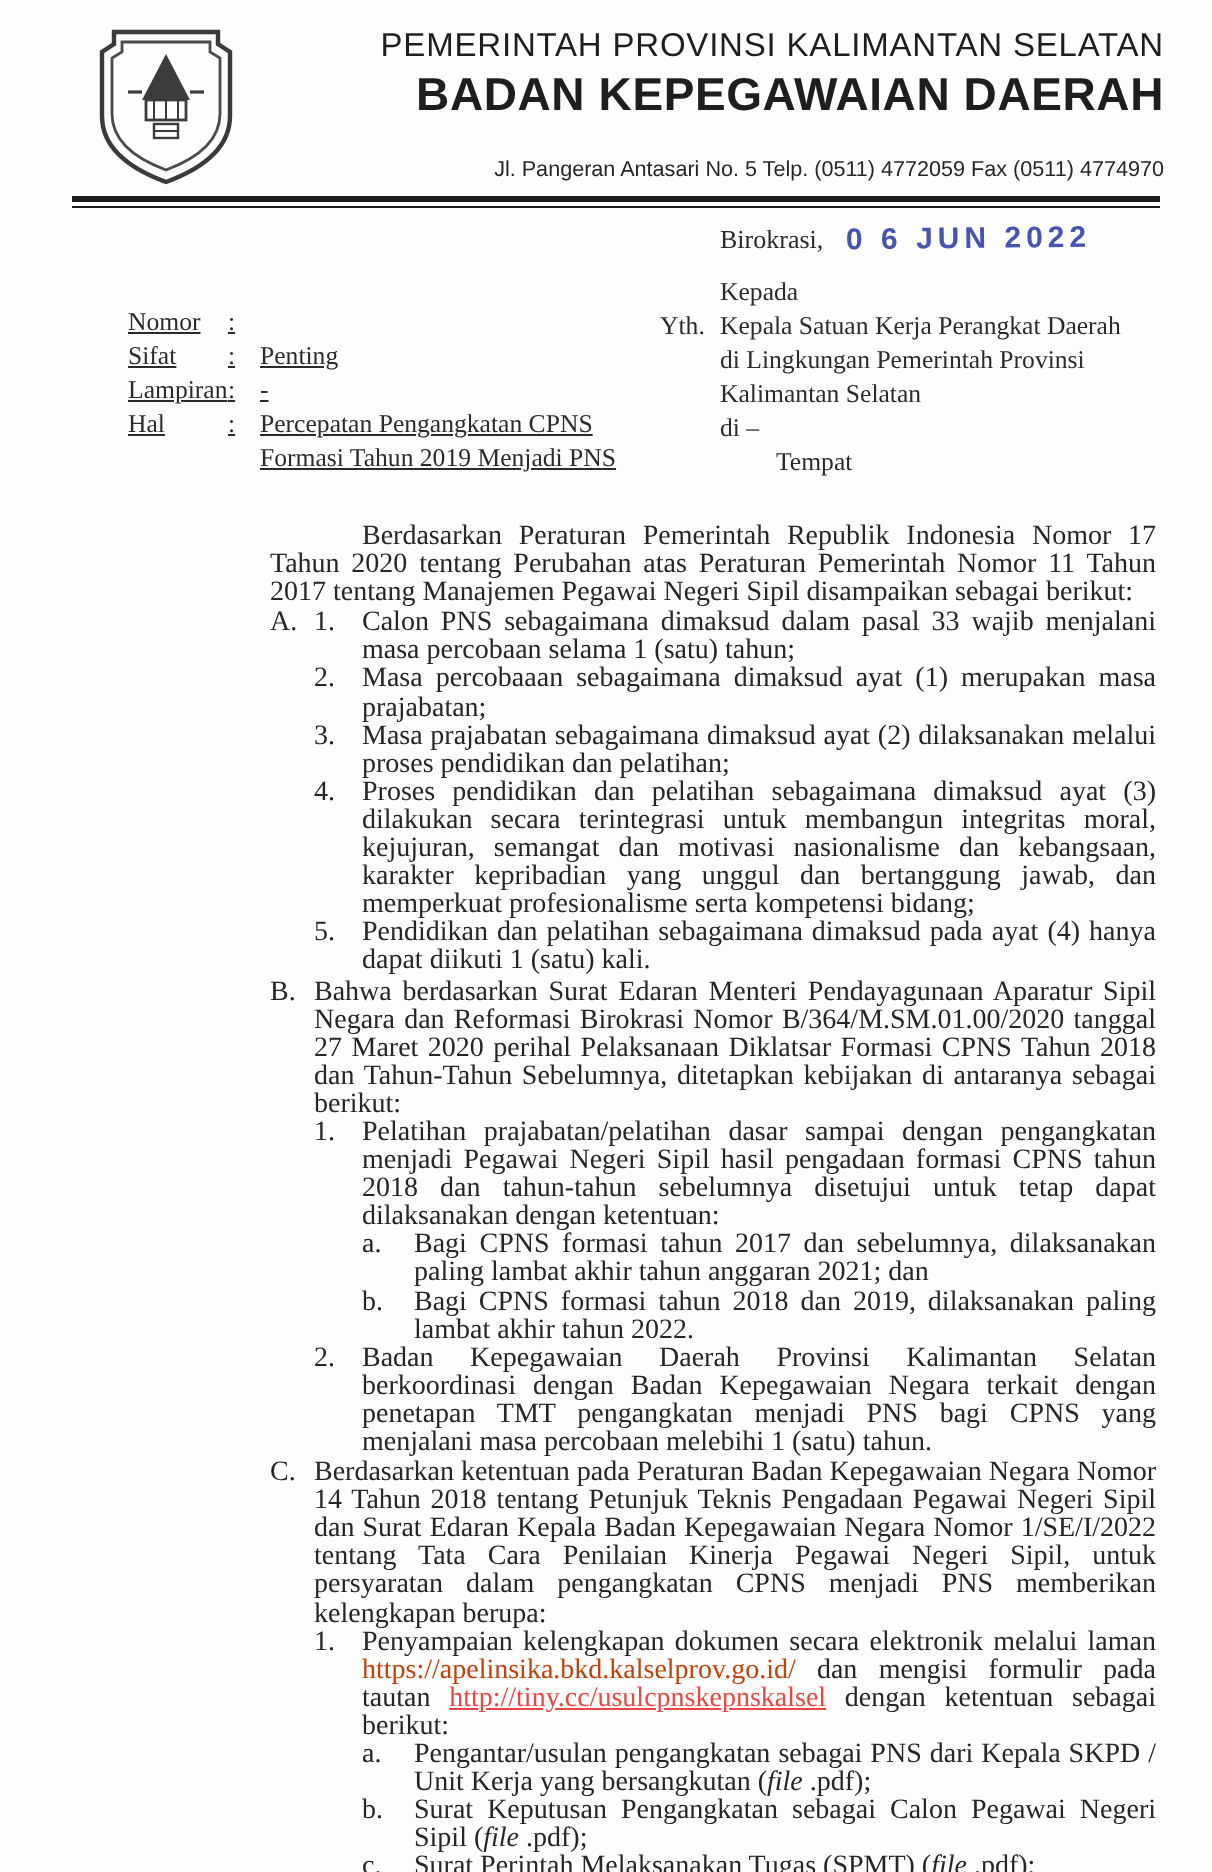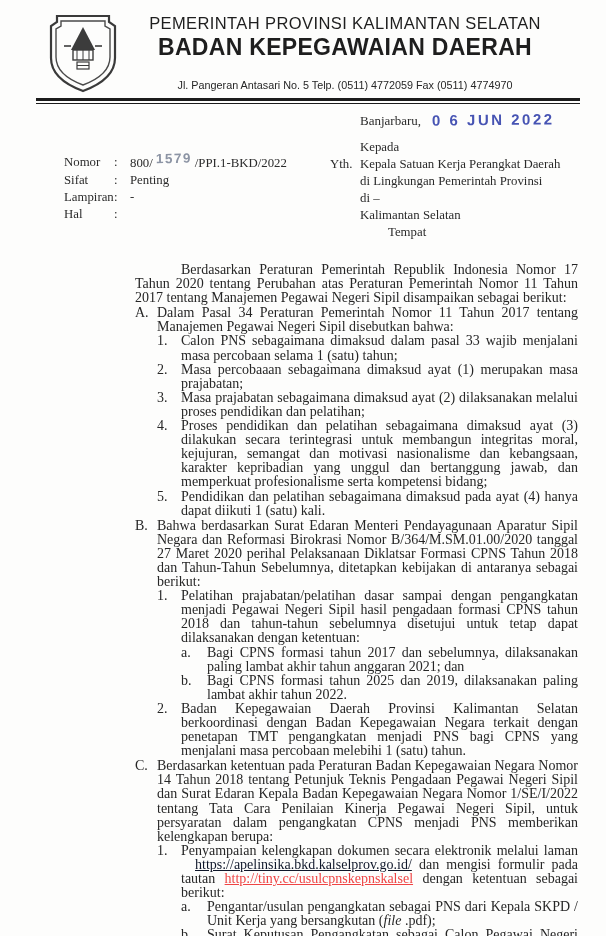--- a/index.html
+++ b/index.html
@@ -4,38 +4,38 @@
 <style>
   html,body{margin:0;padding:0;background:#ffffff;}
   .page{
     width:606px;height:936px;position:relative;overflow:hidden;
     background:#fdfdfc;color:#2b2b2b;
     font-family:"Liberation Serif", serif;
   }
   
   .letterhead{position:relative;padding-top:13px;min-height:82px;}
   .logo{position:absolute;left:46px;top:13px;width:74px;height:82px;}
-  .lh-text{margin-left:108px;margin-right:24px;text-align:center;
+  .lh-text{margin-left:108px;margin-right:24px;text-align:right;
     font-family:"Liberation Sans", sans-serif;color:#1e1e1e;}
   .lh-gov{font-size:16.5px;letter-spacing:.4px;line-height:21px;}
   .lh-agency{font-size:23px;font-weight:bold;letter-spacing:.3px;line-height:27px;}
   .lh-addr{font-size:10.8px;line-height:14px;margin-top:17px;color:#262626;}
   .lh-city{font-size:13.5px;letter-spacing:5px;line-height:18px;margin-top:1px;}
   .rule{margin:3px 26px 0 36px;height:2px;
     border-top:3.5px solid #1c1c1c;border-bottom:1.5px solid #1c1c1c;}
   
   .dateline{margin:7px 0 0 360px;font-size:13px;line-height:18px;white-space:nowrap;}
   .date-stamp{display:inline-block;margin-left:8px;
     font-family:"Liberation Sans", sans-serif;font-weight:bold;
     font-size:15px;letter-spacing:2.5px;color:#3442ac;transform:rotate(-.6deg);
     opacity:.9;}
   
   .meta-wrap{display:flex;margin-top:9px;padding-left:64px;padding-right:20px;
     font-size:12.8px;line-height:17px;}
-  .meta-left{flex:0 0 266px;margin-top:15px;}
+  .meta-left{flex:0 0 266px;margin-top:15px;text-decoration:underline;}
   .meta-row{display:flex;}
   .m-label{flex:0 0 50px;}
   .m-colon{flex:0 0 16px;}
   .m-value{flex:1;white-space:nowrap;}
   .nomor-stamp{display:inline-block;font-family:"Liberation Sans", sans-serif;
     font-weight:bold;font-size:13.5px;letter-spacing:1.5px;color:#8c94a4;
     transform:translateY(-4px) rotate(-1deg);margin:0 3px;}
   .recipient{flex:1;}
   .kepada{margin-left:30px;}
   .yth-row{display:flex;}
@@ -48,21 +48,21 @@
   .sec{display:flex;margin-top:1px;}
   .sec-label{flex:0 0 22px;}
   .sec-body{flex:1;}
   .item{display:flex;}
   .item-label{flex:0 0 24px;}
   .item-body{flex:1;}
   .sub{display:flex;}
   .sub-label{flex:0 0 26px;}
   .sub-body{flex:1;}
   .it{font-style:italic;}
-  a.link-blue{color:#0f172a;text-decoration:underline;cursor:pointer;margin-left:14px;}
+  a.link-blue{color:#c2410c;cursor:pointer;}
   a.link-maroon{color:#ef4444;text-decoration:underline;cursor:pointer;}
 </style>
 </head>
 <body>
 
 <div class="page">
 
   <div class="letterhead">
     <div class="logo">
       <svg width="74" height="82" viewBox="0 0 74 82">
@@ -81,68 +81,70 @@
     </div>
     <div class="lh-text">
       <div class="lh-gov">PEMERINTAH PROVINSI KALIMANTAN SELATAN</div>
       <div class="lh-agency">BADAN KEPEGAWAIAN DAERAH</div>
       <div class="lh-addr">Jl.  Pangeran Antasari No. 5 Telp. (0511) 4772059  Fax (0511) 4774970</div>
     </div>
   </div>
   <div class="rule"></div>
 
   <div class="dateline">
-    <span>Banjarbaru,</span>
+    <span>Birokrasi,</span>
     <span class="date-stamp">0 6  JUN  2022</span>
   </div>
 
   <div class="meta-wrap">
     <div class="meta-left">
       <div class="meta-row">
         <span class="m-label">Nomor</span>
         <span class="m-colon">:</span>
-        <span class="m-value"><span>800/</span><span class="nomor-stamp">1579</span><span>/PPI.1-BKD/2022</span></span>
       </div>
       <div class="meta-row">
         <span class="m-label">Sifat</span>
         <span class="m-colon">:</span>
         <span class="m-value">Penting</span>
       </div>
       <div class="meta-row">
         <span class="m-label">Lampiran</span>
         <span class="m-colon">:</span>
         <span class="m-value">-</span>
       </div>
       <div class="meta-row">
         <span class="m-label">Hal</span>
         <span class="m-colon">:</span>
+        <span class="m-value">
+          <div>Percepatan Pengangkatan CPNS</div>
+          <div>Formasi Tahun 2019 Menjadi PNS</div>
+        </span>
       </div>
     </div>
     <div class="recipient">
       <div class="kepada">Kepada</div>
       <div class="yth-row">
         <span class="yth">Yth.</span>
         <span class="yth-lines">
           <div>Kepala Satuan Kerja Perangkat Daerah</div>
           <div>di Lingkungan Pemerintah Provinsi</div>
+          <div>Kalimantan Selatan</div>
           <div>di –</div>
-          <div>Kalimantan Selatan</div>
           <div class="tempat">Tempat</div>
         </span>
       </div>
     </div>
   </div>
 
   <div class="body-text">
     <p class="opening">Berdasarkan Peraturan Pemerintah Republik Indonesia Nomor 17 Tahun 2020 tentang Perubahan atas Peraturan Pemerintah Nomor 11 Tahun 2017 tentang Manajemen Pegawai Negeri Sipil disampaikan sebagai berikut:</p>
 
     <div class="sec">
       <span class="sec-label">A.</span>
       <div class="sec-body">
-        <div>Dalam Pasal 34 Peraturan Pemerintah Nomor 11 Tahun 2017 tentang Manajemen Pegawai Negeri Sipil disebutkan bahwa:</div>
         <div class="item">
           <span class="item-label">1.</span>
           <div class="item-body">Calon PNS sebagaimana dimaksud dalam pasal 33 wajib menjalani masa percobaan selama 1 (satu) tahun;</div>
         </div>
         <div class="item">
           <span class="item-label">2.</span>
           <div class="item-body">Masa percobaaan sebagaimana dimaksud ayat (1) merupakan masa prajabatan;</div>
         </div>
         <div class="item">
           <span class="item-label">3.</span>
@@ -166,21 +168,21 @@
         <div class="item">
           <span class="item-label">1.</span>
           <div class="item-body">
             <div>Pelatihan prajabatan/pelatihan dasar sampai dengan pengangkatan menjadi Pegawai Negeri Sipil hasil pengadaan formasi CPNS tahun 2018 dan tahun-tahun sebelumnya disetujui untuk tetap dapat dilaksanakan dengan ketentuan:</div>
             <div class="sub">
               <span class="sub-label">a.</span>
               <div class="sub-body">Bagi CPNS formasi tahun 2017 dan sebelumnya, dilaksanakan paling lambat akhir tahun anggaran 2021; dan</div>
             </div>
             <div class="sub">
               <span class="sub-label">b.</span>
-              <div class="sub-body">Bagi CPNS formasi tahun 2025 dan 2019, dilaksanakan paling lambat akhir tahun 2022.</div>
+              <div class="sub-body">Bagi CPNS formasi tahun 2018 dan 2019, dilaksanakan paling lambat akhir tahun 2022.</div>
             </div>
           </div>
         </div>
         <div class="item">
           <span class="item-label">2.</span>
           <div class="item-body">Badan Kepegawaian Daerah Provinsi Kalimantan Selatan berkoordinasi dengan Badan Kepegawaian Negara terkait dengan penetapan TMT pengangkatan menjadi PNS bagi CPNS yang menjalani masa percobaan melebihi 1 (satu) tahun.</div>
         </div>
       </div>
     </div>
 

